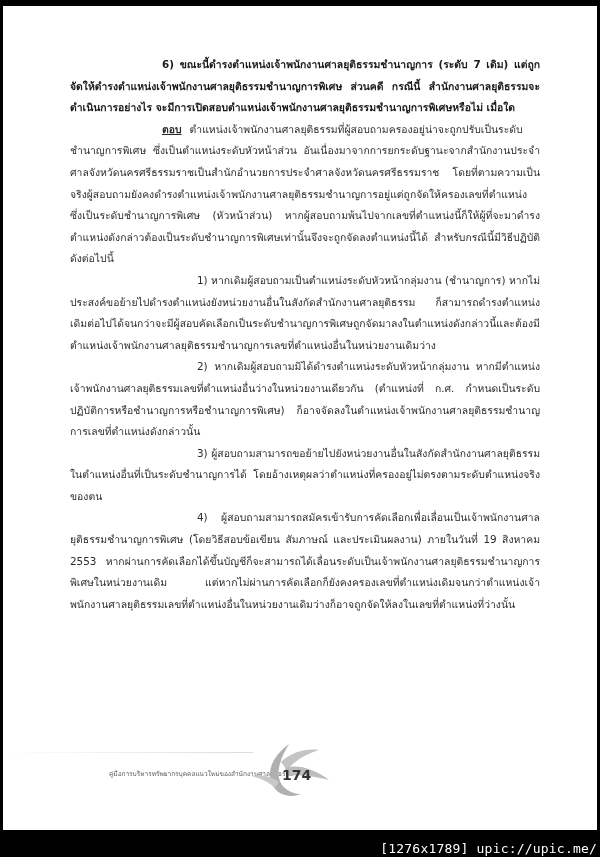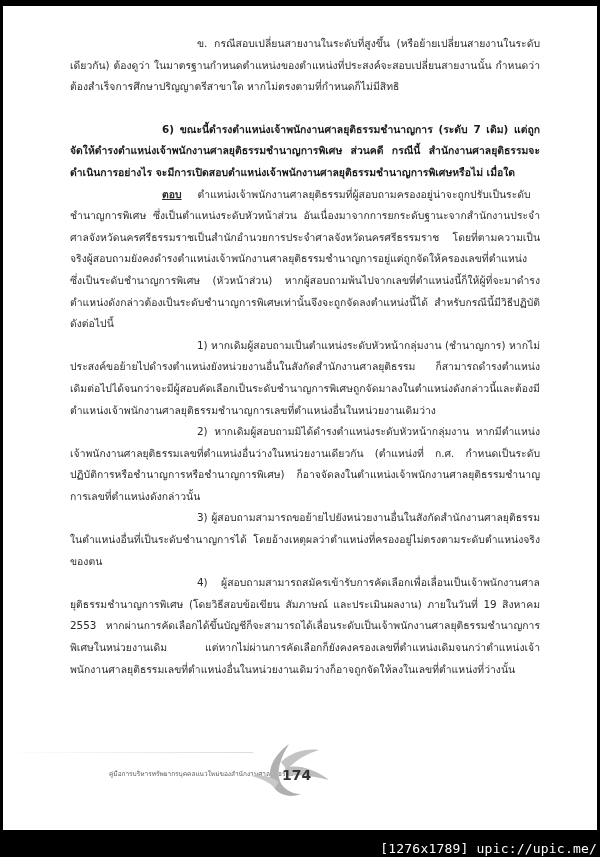--- a/index.html
+++ b/index.html
@@ -27,21 +27,21 @@
     .content p {
       margin: 0;
     }
     .indent { text-indent: 92px; }
     .indent-sub { text-indent: 127px; }
     .gap { height: 21px; }
     .bold { font-weight: bold; color: #1a1a1a; }
     .answer-label {
       font-weight: bold;
       text-decoration: underline;
-      margin-right: 16px;
+      margin-right: 8px;
     }
     .footer {
       position: absolute;
       left: 0; top: 732px;
       width: 594px; height: 90px;
     }
     .footer-line {
       position: absolute;
       left: 0; top: 14px;
       width: 250px; height: 1px;
@@ -77,21 +77,20 @@
       color: #ffffff;
       letter-spacing: 0.2px;
       white-space: nowrap;
     }
   </style>
 </head>
 <body>
 
 <div class="page">
   <div class="content">
-    <p class="indent-sub">ข. กรณีสอบเปลี่ยนสายงานในระดับที่สูงขึ้น (หรือย้ายเปลี่ยนสายงานในระดับเดียวกัน) ต้องดูว่า ในมาตรฐานกำหนดตำแหน่งของตำแหน่งที่ประสงค์จะสอบเปลี่ยนสายงานนั้น กำหนดว่าต้องสำเร็จการศึกษาปริญญาตรีสาขาใด หากไม่ตรงตามที่กำหนดก็ไม่มีสิทธิ</p>
     <div class="gap"></div>
     <p class="indent bold">6) ขณะนี้ดำรงตำแหน่งเจ้าพนักงานศาลยุติธรรมชำนาญการ (ระดับ 7 เดิม) แต่ถูกจัดให้ดำรงตำแหน่งเจ้าพนักงานศาลยุติธรรมชำนาญการพิเศษ ส่วนคดี กรณีนี้ สำนักงานศาลยุติธรรมจะดำเนินการอย่างไร จะมีการเปิดสอบตำแหน่งเจ้าพนักงานศาลยุติธรรมชำนาญการพิเศษหรือไม่ เมื่อใด</p>
     <p class="indent"><span class="answer-label">ตอบ</span><span>ตำแหน่งเจ้าพนักงานศาลยุติธรรมที่ผู้สอบถามครองอยู่น่าจะถูกปรับเป็นระดับชำนาญการพิเศษ ซึ่งเป็นตำแหน่งระดับหัวหน้าส่วน อันเนื่องมาจากการยกระดับฐานะจากสำนักงานประจำศาลจังหวัดนครศรีธรรมราชเป็นสำนักอำนวยการประจำศาลจังหวัดนครศรีธรรมราช โดยที่ตามความเป็นจริงผู้สอบถามยังคงดำรงตำแหน่งเจ้าพนักงานศาลยุติธรรมชำนาญการอยู่แต่ถูกจัดให้ครองเลขที่ตำแหน่ง ซึ่งเป็นระดับชำนาญการพิเศษ (หัวหน้าส่วน) หากผู้สอบถามพ้นไปจากเลขที่ตำแหน่งนี้ก็ให้ผู้ที่จะมาดำรงตำแหน่งดังกล่าวต้องเป็นระดับชำนาญการพิเศษเท่านั้นจึงจะถูกจัดลงตำแหน่งนี้ได้  สำหรับกรณีนี้มีวิธีปฏิบัติดังต่อไปนี้</span></p>
     <p class="indent-sub">1) หากเดิมผู้สอบถามเป็นตำแหน่งระดับหัวหน้ากลุ่มงาน (ชำนาญการ) หากไม่ประสงค์ขอย้ายไปดำรงตำแหน่งยังหน่วยงานอื่นในสังกัดสำนักงานศาลยุติธรรม ก็สามารถดำรงตำแหน่งเดิมต่อไปได้จนกว่าจะมีผู้สอบคัดเลือกเป็นระดับชำนาญการพิเศษถูกจัดมาลงในตำแหน่งดังกล่าวนี้และต้องมีตำแหน่งเจ้าพนักงานศาลยุติธรรมชำนาญการเลขที่ตำแหน่งอื่นในหน่วยงานเดิมว่าง</p>
     <p class="indent-sub">2) หากเดิมผู้สอบถามมิได้ดำรงตำแหน่งระดับหัวหน้ากลุ่มงาน หากมีตำแหน่งเจ้าพนักงานศาลยุติธรรมเลขที่ตำแหน่งอื่นว่างในหน่วยงานเดียวกัน (ตำแหน่งที่ ก.ศ. กำหนดเป็นระดับปฏิบัติการหรือชำนาญการหรือชำนาญการพิเศษ) ก็อาจจัดลงในตำแหน่งเจ้าพนักงานศาลยุติธรรมชำนาญการเลขที่ตำแหน่งดังกล่าวนั้น</p>
     <p class="indent-sub">3) ผู้สอบถามสามารถขอย้ายไปยังหน่วยงานอื่นในสังกัดสำนักงานศาลยุติธรรมในตำแหน่งอื่นที่เป็นระดับชำนาญการได้ โดยอ้างเหตุผลว่าตำแหน่งที่ครองอยู่ไม่ตรงตามระดับตำแหน่งจริงของตน</p>
     <p class="indent-sub">4) ผู้สอบถามสามารถสมัครเข้ารับการคัดเลือกเพื่อเลื่อนเป็นเจ้าพนักงานศาลยุติธรรมชำนาญการพิเศษ (โดยวิธีสอบข้อเขียน สัมภาษณ์ และประเมินผลงาน) ภายในวันที่ 19 สิงหาคม 2553 หากผ่านการคัดเลือกได้ขึ้นบัญชีก็จะสามารถได้เลื่อนระดับเป็นเจ้าพนักงานศาลยุติธรรมชำนาญการพิเศษในหน่วยงานเดิม แต่หากไม่ผ่านการคัดเลือกก็ยังคงครองเลขที่ตำแหน่งเดิมจนกว่าตำแหน่งเจ้าพนักงานศาลยุติธรรมเลขที่ตำแหน่งอื่นในหน่วยงานเดิมว่างก็อาจถูกจัดให้ลงในเลขที่ตำแหน่งที่ว่างนั้น</p>
   </div>
 
   <div class="footer">

